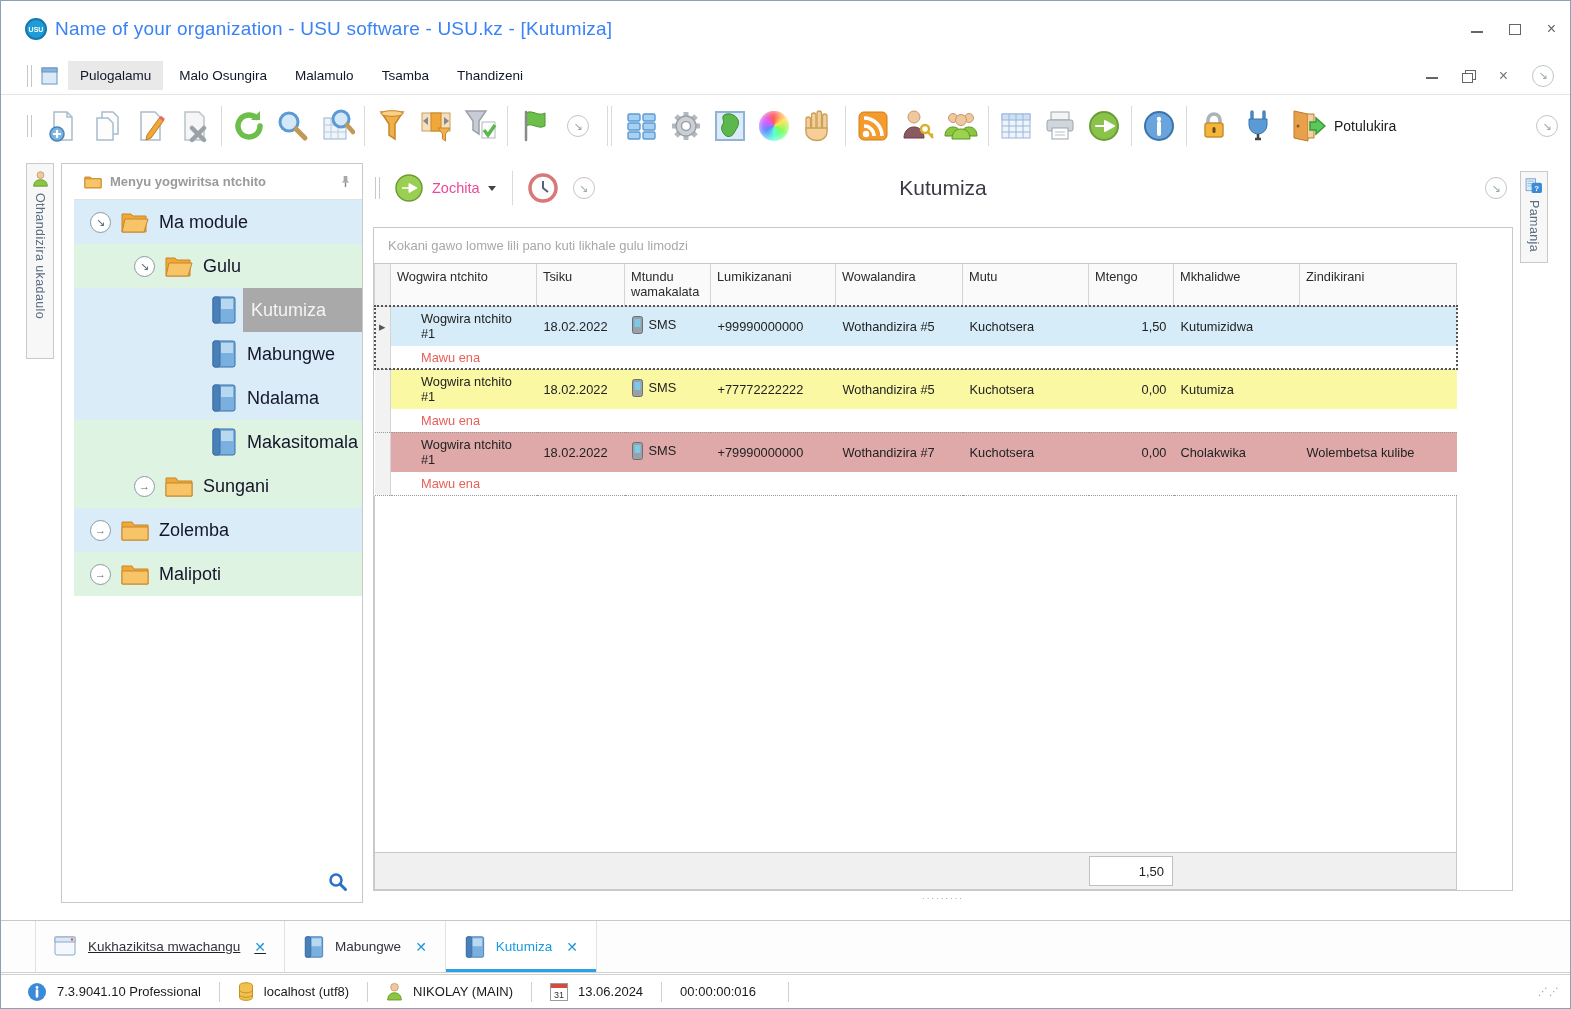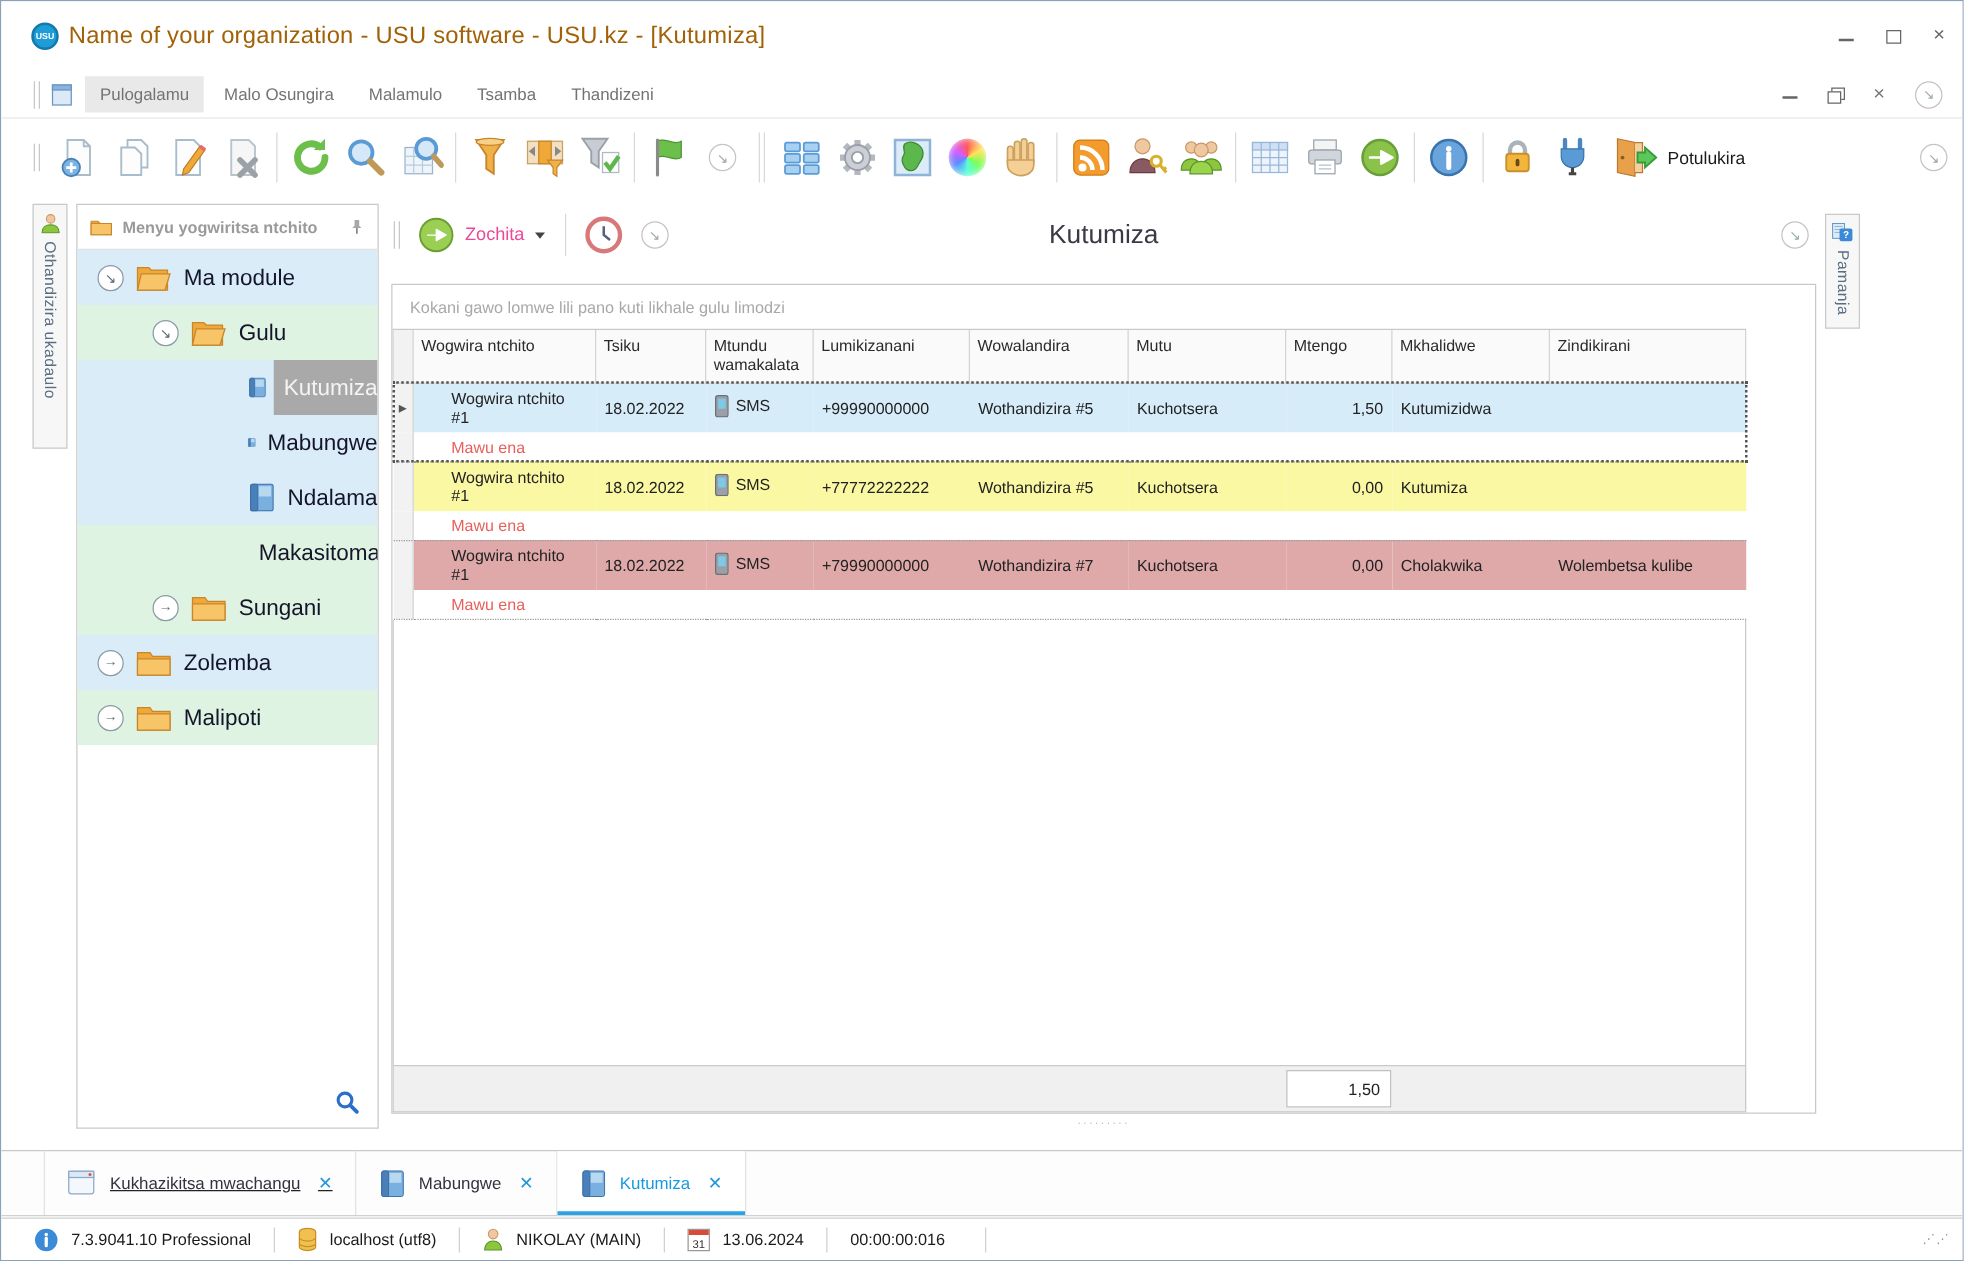--- a/index.html
+++ b/index.html
@@ -3,54 +3,54 @@
 <meta charset="utf-8">
 <style>
   * { margin:0; padding:0; box-sizing:border-box; }
   html,body { background:#e8e8e8; }
   body { font-family:"Liberation Sans","DejaVu Sans",sans-serif; font-size:13px; color:#222; }
   .window { width:1571px; height:1009px; background:#fff; border:1px solid #8aa2b8; display:flex; flex-direction:column; overflow:hidden; }
 
   
   .titlebar { height:56px; display:flex; align-items:center; padding:0 14px 0 24px; background:#fff; }
   .usu-logo { width:22px; height:22px; border-radius:50%; background:#1e9cd8; color:#fff; font-size:7px; font-weight:bold; display:flex; align-items:center; justify-content:center; margin-right:8px; border:2px solid #1478ac; }
-  .title-text { color:#a16207; font-size:19px; letter-spacing:.2px; }
+  .title-text { color:#3b82f6; font-size:19px; letter-spacing:.2px; }
   .win-controls { margin-left:auto; display:flex; gap:26px; align-items:center; color:#666; }
   .wc { font-size:16px; cursor:default; line-height:1; }
   .wc-box { width:12px; height:11px; border:1.5px solid #666; display:inline-block; }
   .wc-min { width:12px; border-bottom:2px solid #666; height:7px; display:inline-block; }
   .wc-restore { position:relative; width:13px; height:12px; display:inline-block; }
   .wc-restore::before { content:""; position:absolute; left:3px; top:0; width:9px; height:8px; border:1.5px solid #666; }
   .wc-restore::after { content:""; position:absolute; left:0; top:3px; width:9px; height:8px; border:1.5px solid #666; background:#fff; }
 
   
   .menubar { height:38px; display:flex; align-items:center; padding:0 16px 0 26px; background:#fff; border-bottom:1px solid #e4e4e4; }
   .grip { width:5px; height:22px; border-left:1px solid #c8c8c8; border-right:1px solid #c8c8c8; margin-right:8px; }
-  .menu-item { padding:7px 12px; margin-right:4px; cursor:default; color:#737373; font-size:13.5px; }
+  .menu-item { padding:7px 12px; margin-right:4px; cursor:default; color:#0f172a; font-size:13.5px; }
   .menu-item.active { background:#e9e9e9; }
   .menubar .right { margin-left:auto; display:flex; gap:24px; align-items:center; color:#777; }
 
   
   .toolbar { height:62px; display:flex; align-items:center; padding:0 12px 0 26px; background:#fff; }
   .tb { width:44px; height:46px; display:flex; align-items:center; justify-content:center; cursor:pointer; }
   .tb-sep { width:1px; height:40px; background:#d9d9d9; margin:0 5px; }
   .tb-sep2 { width:5px; height:40px; border-left:1px solid #d9d9d9; border-right:1px solid #d9d9d9; margin:0 8px; }
   .chev-circle { width:22px; height:22px; border-radius:50%; border:1px solid #c4c4c4; color:#9aa; display:flex; align-items:center; justify-content:center; font-size:11px; cursor:pointer; background:#fff; }
   .exit-group { display:flex; align-items:center; gap:8px; cursor:pointer; padding:0 8px; }
   .exit-label { font-size:14px; color:#1a1a1a; }
   .colorwheel { width:30px; height:30px; border-radius:50%; background:conic-gradient(#ff5a5a,#ffe35a,#7aff5a,#5affd8,#5a8cff,#d85aff,#ff5a5a); box-shadow:inset 0 0 6px rgba(255,255,255,.8); }
 
   
   .workspace { flex:1; display:flex; align-items:stretch; padding:6px 0 0 24px; background:#fff; min-height:0; }
   .vstrip { width:30px; display:flex; flex-direction:column; align-items:center; }
   .vtab { border:1px solid #c9c9c9; background:#f7f7f7; width:28px; padding:6px 0 10px; display:flex; flex-direction:column; align-items:center; gap:6px; cursor:pointer; }
   .vtab-label { writing-mode:vertical-rl; font-size:12.5px; color:#5a6e82; letter-spacing:.4px; }
 
   
-  .sidebar { width:242px; margin-left:6px; border:1px solid #c9c9c9; display:flex; flex-direction:column; background:#fff; height:740px; }
+  .sidebar { width:302px; margin-left:6px; border:1px solid #c9c9c9; display:flex; flex-direction:column; background:#fff; height:740px;padding-left:12px; }
   .sb-header { height:36px; display:flex; align-items:center; padding:0 10px; gap:8px; border-bottom:1px solid #e2e2e2; }
   .sb-title { color:#9a9a9a; font-weight:bold; font-size:13px; flex:1; }
   .tree { overflow:hidden; }
   .tree-row { height:44px; display:flex; align-items:center; gap:9px; cursor:pointer; padding-right:0; }
   .tree-row.blue { background:#d9ecf8; }
   .tree-row.green { background:#def3e1; }
   .tree-label { font-size:18px; color:#15152a; }
   .tree-label.selected { background:#a9a9a9; color:#f4f4f4; align-self:stretch; display:flex; align-items:center; flex:1; padding-left:8px; margin-left:-4px; }
   .expander { width:21px; height:21px; min-width:21px; border-radius:50%; border:1px solid #8a9aa6; background:#fff; color:#5a6a76; font-size:11px; display:flex; align-items:center; justify-content:center; }
   .ind0 { padding-left:16px; } .ind1 { padding-left:60px; } .ind2 { padding-left:136px; }

